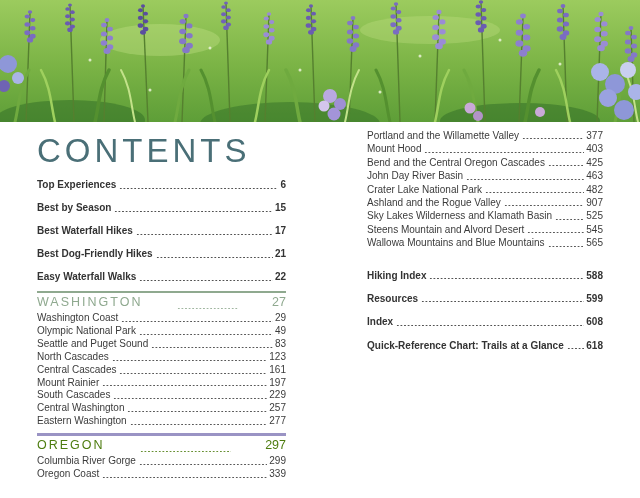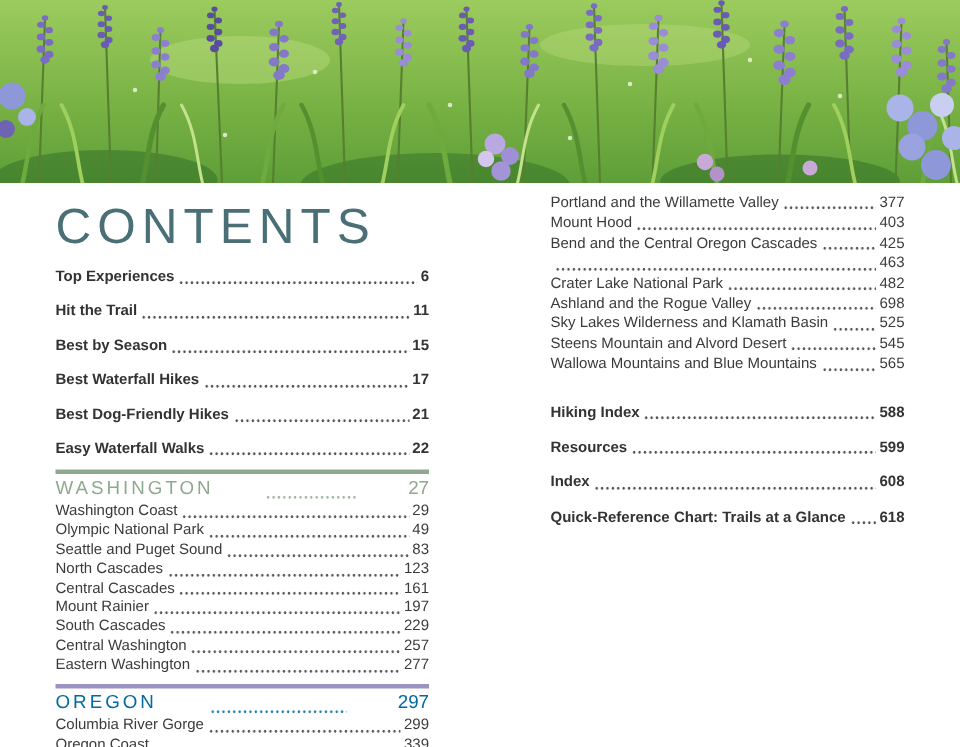--- a/index.html
+++ b/index.html
@@ -26,21 +26,21 @@
     background-image:radial-gradient(circle,currentColor 0.8px,rgba(0,0,0,0) 1px);
     background-size:3.6px 3px;background-repeat:repeat-x;background-position:left bottom;
     opacity:.85;
   }
   .rule{height:2.5px;border:none;margin:7px 0 0 0;}
   .rule.green{background:#8fa98f;}
   .rule.purple{background:#9a93c4;margin-top:5px;}
   .section-row{line-height:19px;font-size:12.5px;gap:32px;}
   .section-row .toc-title{letter-spacing:2px;}
   .section-row.green{color:#8fa98f;}
-  .section-row.purple{color:#0369a1;}
+  .section-row.purple{color:#4d7c0f;}
   .spacer{height:9px;}
 </style>
 </head>
 <body>
 
 <div class="page">
 
   <div class="photo">
     <svg width="640" height="122" viewBox="0 0 640 122">
       <defs>
@@ -161,25 +161,20 @@
       <h1 class="book-title">CONTENTS</h1>
 
       <div>
 
           <div class="toc-row bold">
             <span class="toc-title">Top Experiences</span>
             <span class="leader"></span>
             <span class="toc-page">6</span>
           </div>
 
-          <div class="toc-row bold">
-            <span class="toc-title">Hit the Trail</span>
-            <span class="leader"></span>
-            <span class="toc-page">11</span>
-          </div>
 
 
           <div class="toc-row bold">
             <span class="toc-title">Best by Season</span>
             <span class="leader"></span>
             <span class="toc-page">15</span>
           </div>
 
           <div class="toc-row bold">
             <span class="toc-title">Best Waterfall Hikes</span>
@@ -301,34 +296,35 @@
             <span class="toc-page">403</span>
           </div>
 
           <div class="toc-row">
             <span class="toc-title">Bend and the Central Oregon Cascades</span>
             <span class="leader"></span>
             <span class="toc-page">425</span>
           </div>
 
           <div class="toc-row">
+            <span class="toc-title">John Day River Basin</span>
             <span class="leader"></span>
             <span class="toc-page">463</span>
           </div>
 
           <div class="toc-row">
             <span class="toc-title">Crater Lake National Park</span>
             <span class="leader"></span>
             <span class="toc-page">482</span>
           </div>
 
           <div class="toc-row">
             <span class="toc-title">Ashland and the Rogue Valley</span>
             <span class="leader"></span>
-            <span class="toc-page">698</span>
+            <span class="toc-page">907</span>
           </div>
 
           <div class="toc-row">
             <span class="toc-title">Sky Lakes Wilderness and Klamath Basin</span>
             <span class="leader"></span>
             <span class="toc-page">525</span>
           </div>
 
           <div class="toc-row">
             <span class="toc-title">Steens Mountain and Alvord Desert</span>

